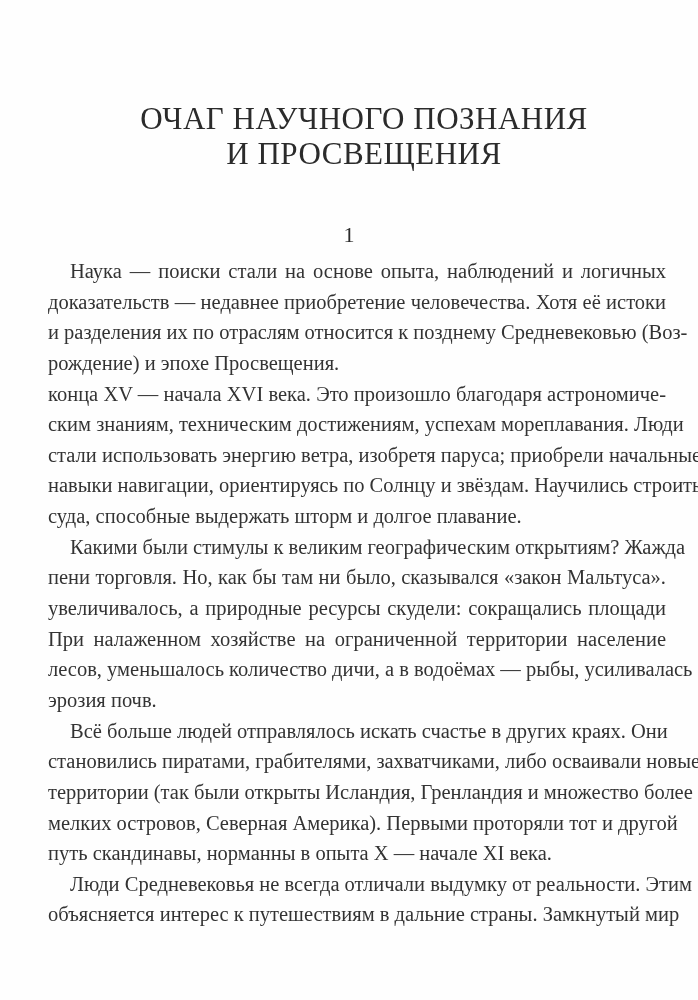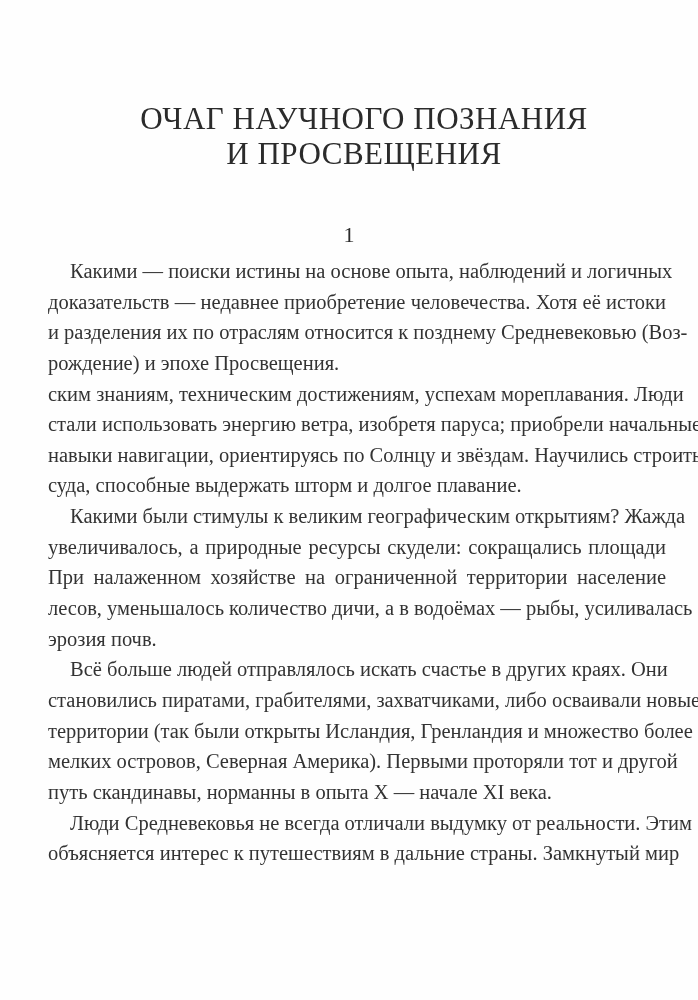--- a/index.html
+++ b/index.html
@@ -81,35 +81,37 @@
   <h1 class="chapter-title">
     <span>ОЧАГ НАУЧНОГО ПОЗНАНИЯ</span>
     <span>И ПРОСВЕЩЕНИЯ</span>
   </h1>
 
   <div class="section-number">1</div>
 
   <div class="body-text">
 
     <div>
-      <span class="line indent">Какими — поиски истины на основе опыта, наблюдений и логичных</span>
+      <span class="line indent">Наука — поиски стали на основе опыта, наблюдений и логичных</span>
       <span class="line">доказательств — недавнее приобретение человечества. Хотя её истоки</span>
       <span class="line">и разделения их по отраслям относится к позднему Средневековью (Воз-</span>
       <span class="line last">рождение) и эпохе Просвещения.</span>
     </div>
 
     <div>
+      <span class="line">конца XV — начала XVI века. Это произошло благодаря астрономиче-</span>
       <span class="line">ским знаниям, техническим достижениям, успехам мореплавания. Люди</span>
       <span class="line">стали использовать энергию ветра, изобретя паруса; приобрели начальные</span>
       <span class="line">навыки навигации, ориентируясь по Солнцу и звёздам. Научились строить</span>
       <span class="line last">суда, способные выдержать шторм и долгое плавание.</span>
     </div>
 
     <div>
       <span class="line indent">Какими были стимулы к великим географическим открытиям? Жажда</span>
+      <span class="line">пени торговля. Но, как бы там ни было, сказывался «закон Мальтуса».</span>
       <span class="line">увеличивалось, а природные ресурсы скудели: сокращались площади</span>
       <span class="line">При налаженном хозяйстве на ограниченной территории население</span>
       <span class="line">лесов, уменьшалось количество дичи, а в водоёмах — рыбы, усиливалась</span>
       <span class="line last">эрозия почв.</span>
     </div>
 
     <div>
       <span class="line indent">Всё больше людей отправлялось искать счастье в других краях. Они</span>
       <span class="line">становились пиратами, грабителями, захватчиками, либо осваивали новые</span>
       <span class="line">территории (так были открыты Исландия, Гренландия и множество более</span>

